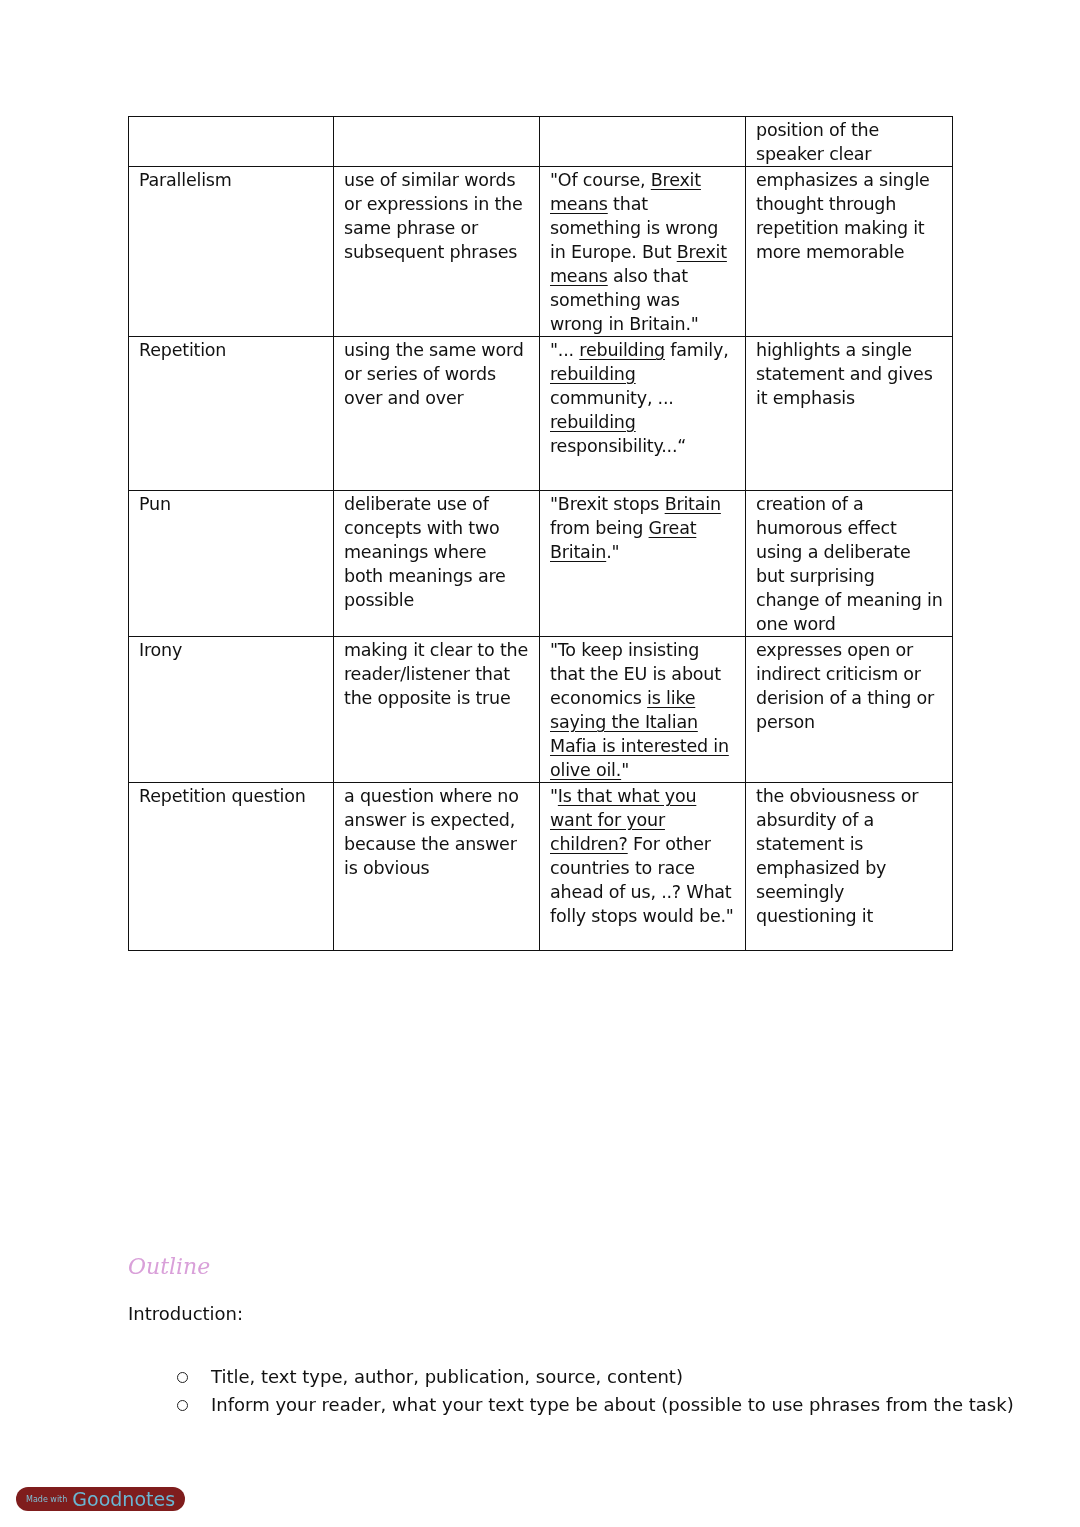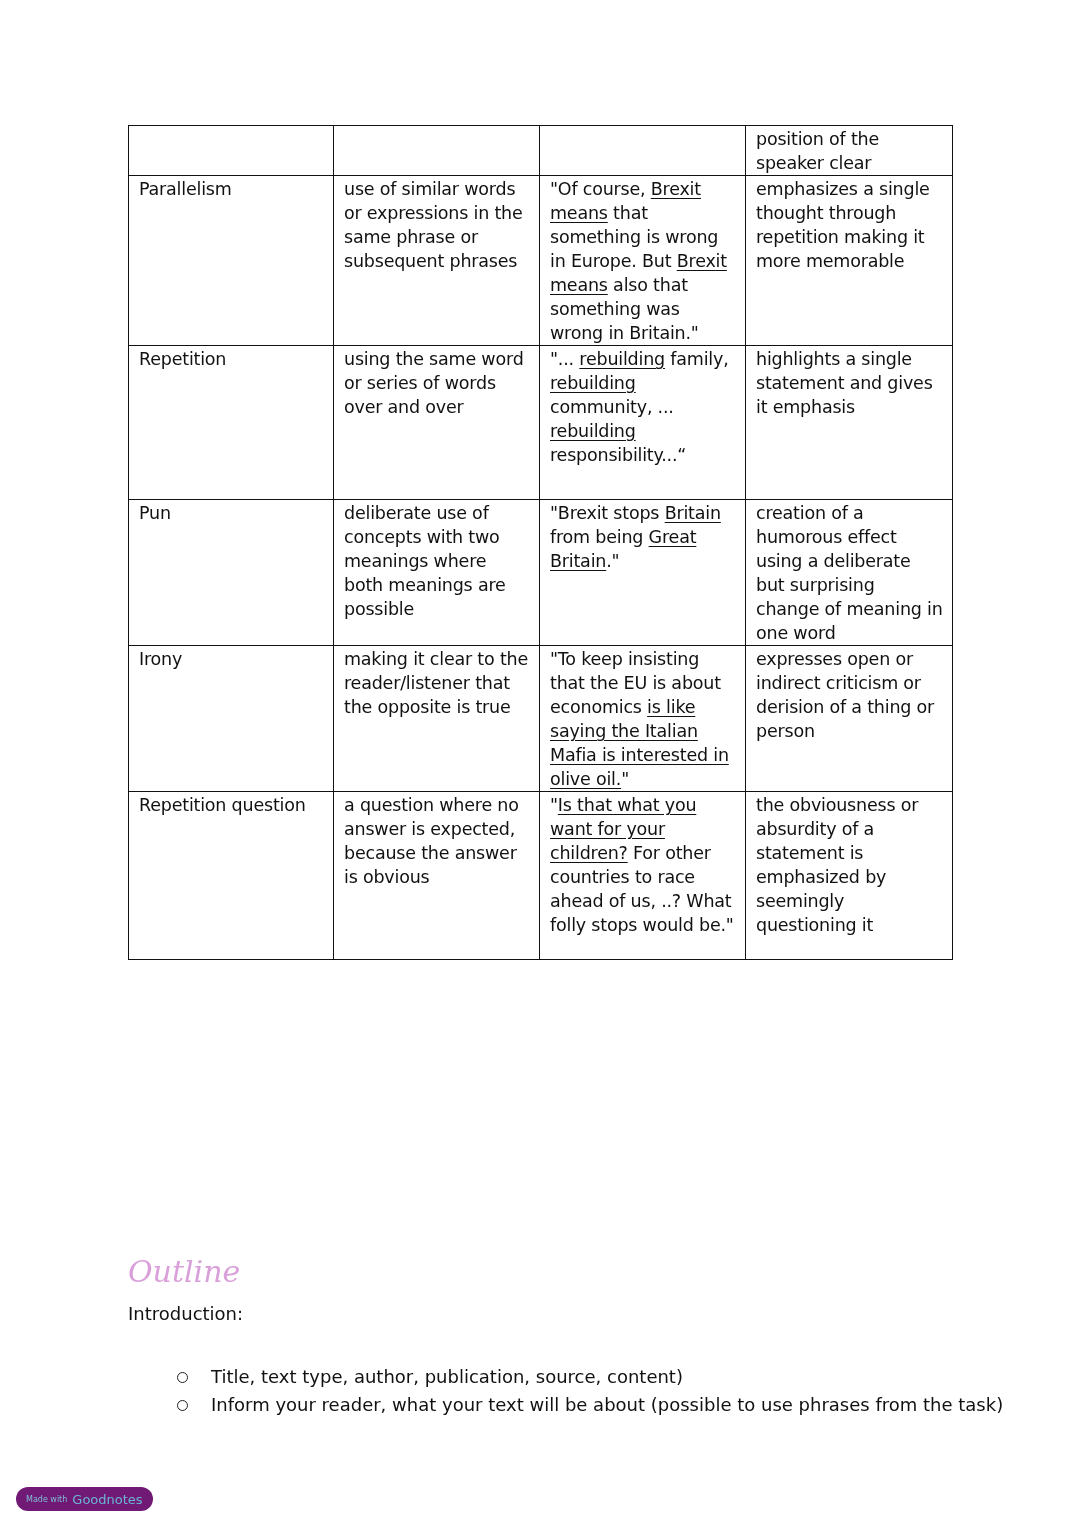--- a/index.html
+++ b/index.html
@@ -1,35 +1,35 @@
 <!DOCTYPE html>
 <html><head>
 <meta charset="utf-8">
 <style>
   html, body { margin:0; padding:0; background:#ffffff; }
   body { width:1080px; height:1527px; position:relative; overflow:hidden;
          font-family:"DejaVu Sans", sans-serif; color:#111; }
-  .page-table { position:absolute; left:128px; top:125px; width:824px;
+  .page-table { position:absolute; left:128px; top:116px; width:824px;
                 border-collapse:collapse; table-layout:fixed; }
   .page-table td { border:1.5px solid #111; vertical-align:top; padding:1px 9px 0 10px;
                    font-size:17.5px; line-height:24px; letter-spacing:-0.2px; }
   .page-table col.c1 { width:205px; } .page-table col.c2 { width:206px; }
   .page-table col.c3 { width:206px; } .page-table col.c4 { width:207px; }
   .u { text-decoration:underline; text-underline-offset:3px; }
   .loose { line-height:28px; }
   .outline-title { position:absolute; left:128px; top:1254px; font-family:"DejaVu Serif", serif;
-                   font-style:italic; font-size:30px; color:#d9a0d9; }
+                   font-style:italic; font-size:22px; color:#d9a0d9; }
   .intro { position:absolute; left:128px; top:1303px; font-size:18px; }
   .bullets { position:absolute; left:160px; top:1346px; margin:17px; padding:0; list-style:none; font-size:18px; line-height:28px; }
   .bullets li { position:relative; padding-left:34px; }
   .bullets li .dot { position:absolute; left:0; top:9px; width:9px; height:9px; border:1.3px solid #222; border-radius:50%; }
   .badge { position:absolute; left:16px; top:1487px; height:24px; padding:0 10px; border-radius:12px;
-           background:#701a75; display:flex; align-items:center; gap:5px; }
+           background:#7f1d1d; display:flex; align-items:center; gap:5px; }
   .badge .small { font-size:8px; color:#7fbfd6; }
-  .badge .brand { font-size:13px; color:#6ab6d2; }
+  .badge .brand { font-size:19px; color:#6ab6d2; }
 </style>
 </head>
 <body>
 
 <table class="page-table">
   <colgroup>
       <col class="c1">
       <col class="c2">
       <col class="c3">
       <col class="c4">
@@ -71,19 +71,19 @@
     <td><span>"</span><span class="u">Is that what you want for your children?</span><span> For other countries to race ahead of us, ..? What folly stops would be."</span></td>
     <td>the obviousness or absurdity of a statement is emphasized by seemingly questioning it</td>
   </tr>
 </tbody>
   </table>
 
 <div class="outline-title">Outline</div>
 <div class="intro">Introduction:</div>
 <ul class="bullets">
   <li><span class="dot"></span><span>Title, text type, author, publication, source, content)</span></li>
-  <li><span class="dot"></span><span>Inform your reader, what your text will be about (possible to use phrases from the task)</span></li>
+  <li><span class="dot"></span><span>Inform your reader, what your text type be about (possible to use phrases from the task)</span></li>
 </ul>
 
 <div class="badge">
   <span class="small">Made with</span>
   <span class="brand">Goodnotes</span>
 </div>
 
 </body></html>

